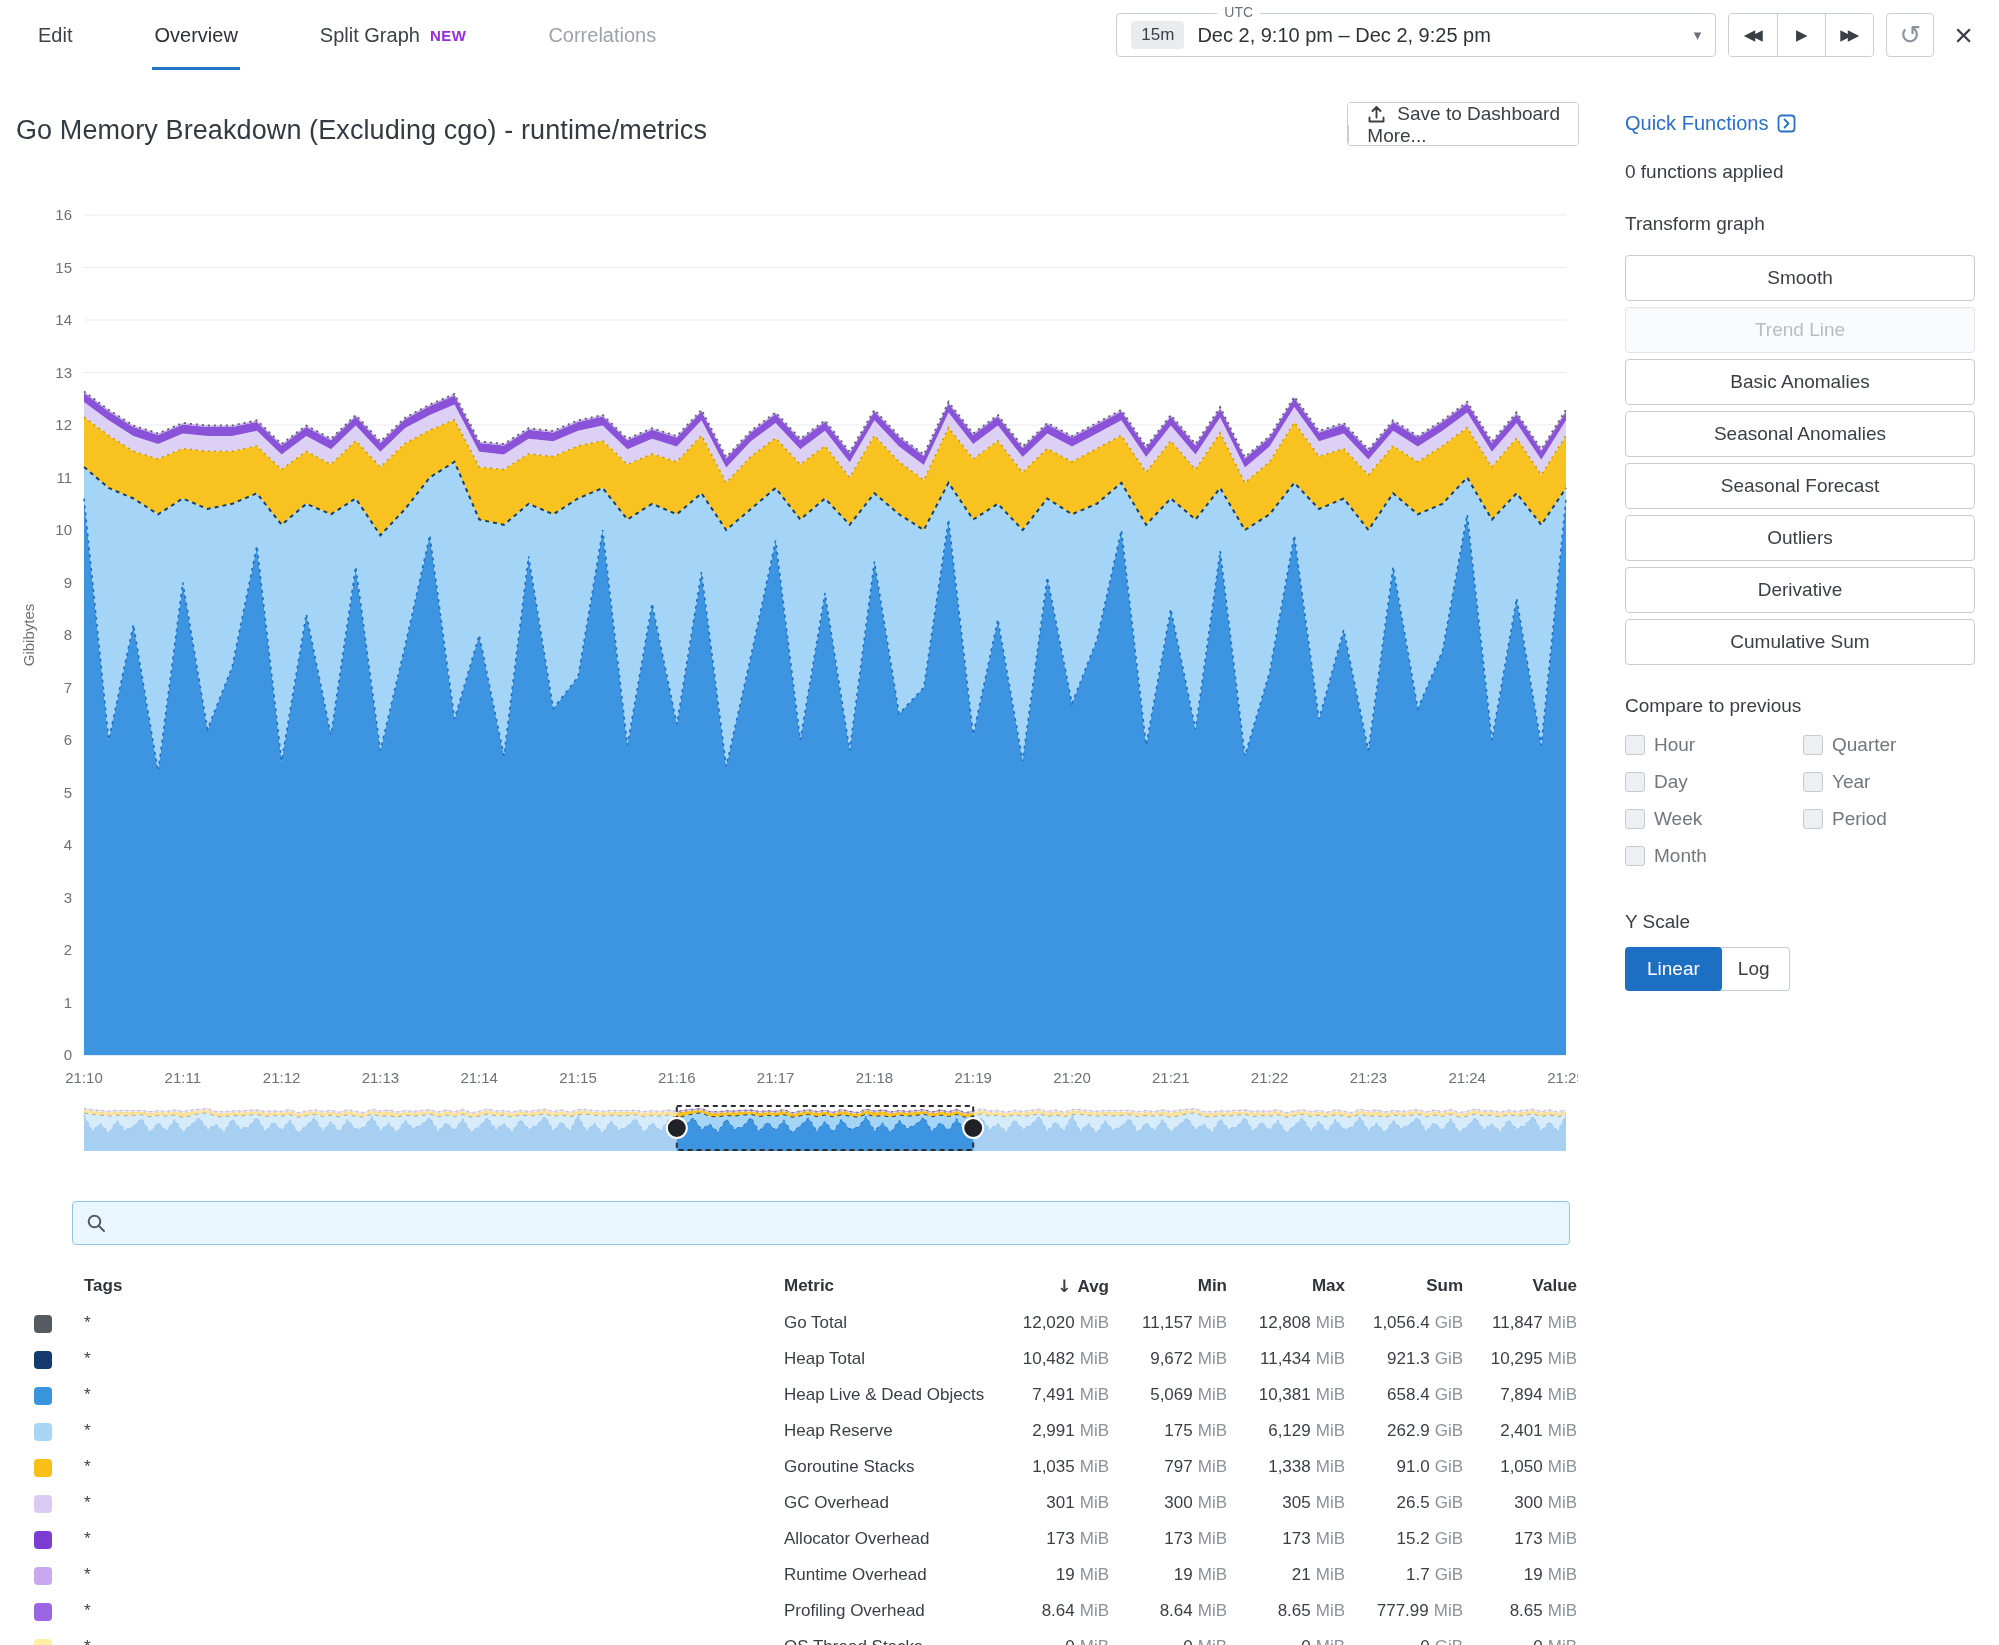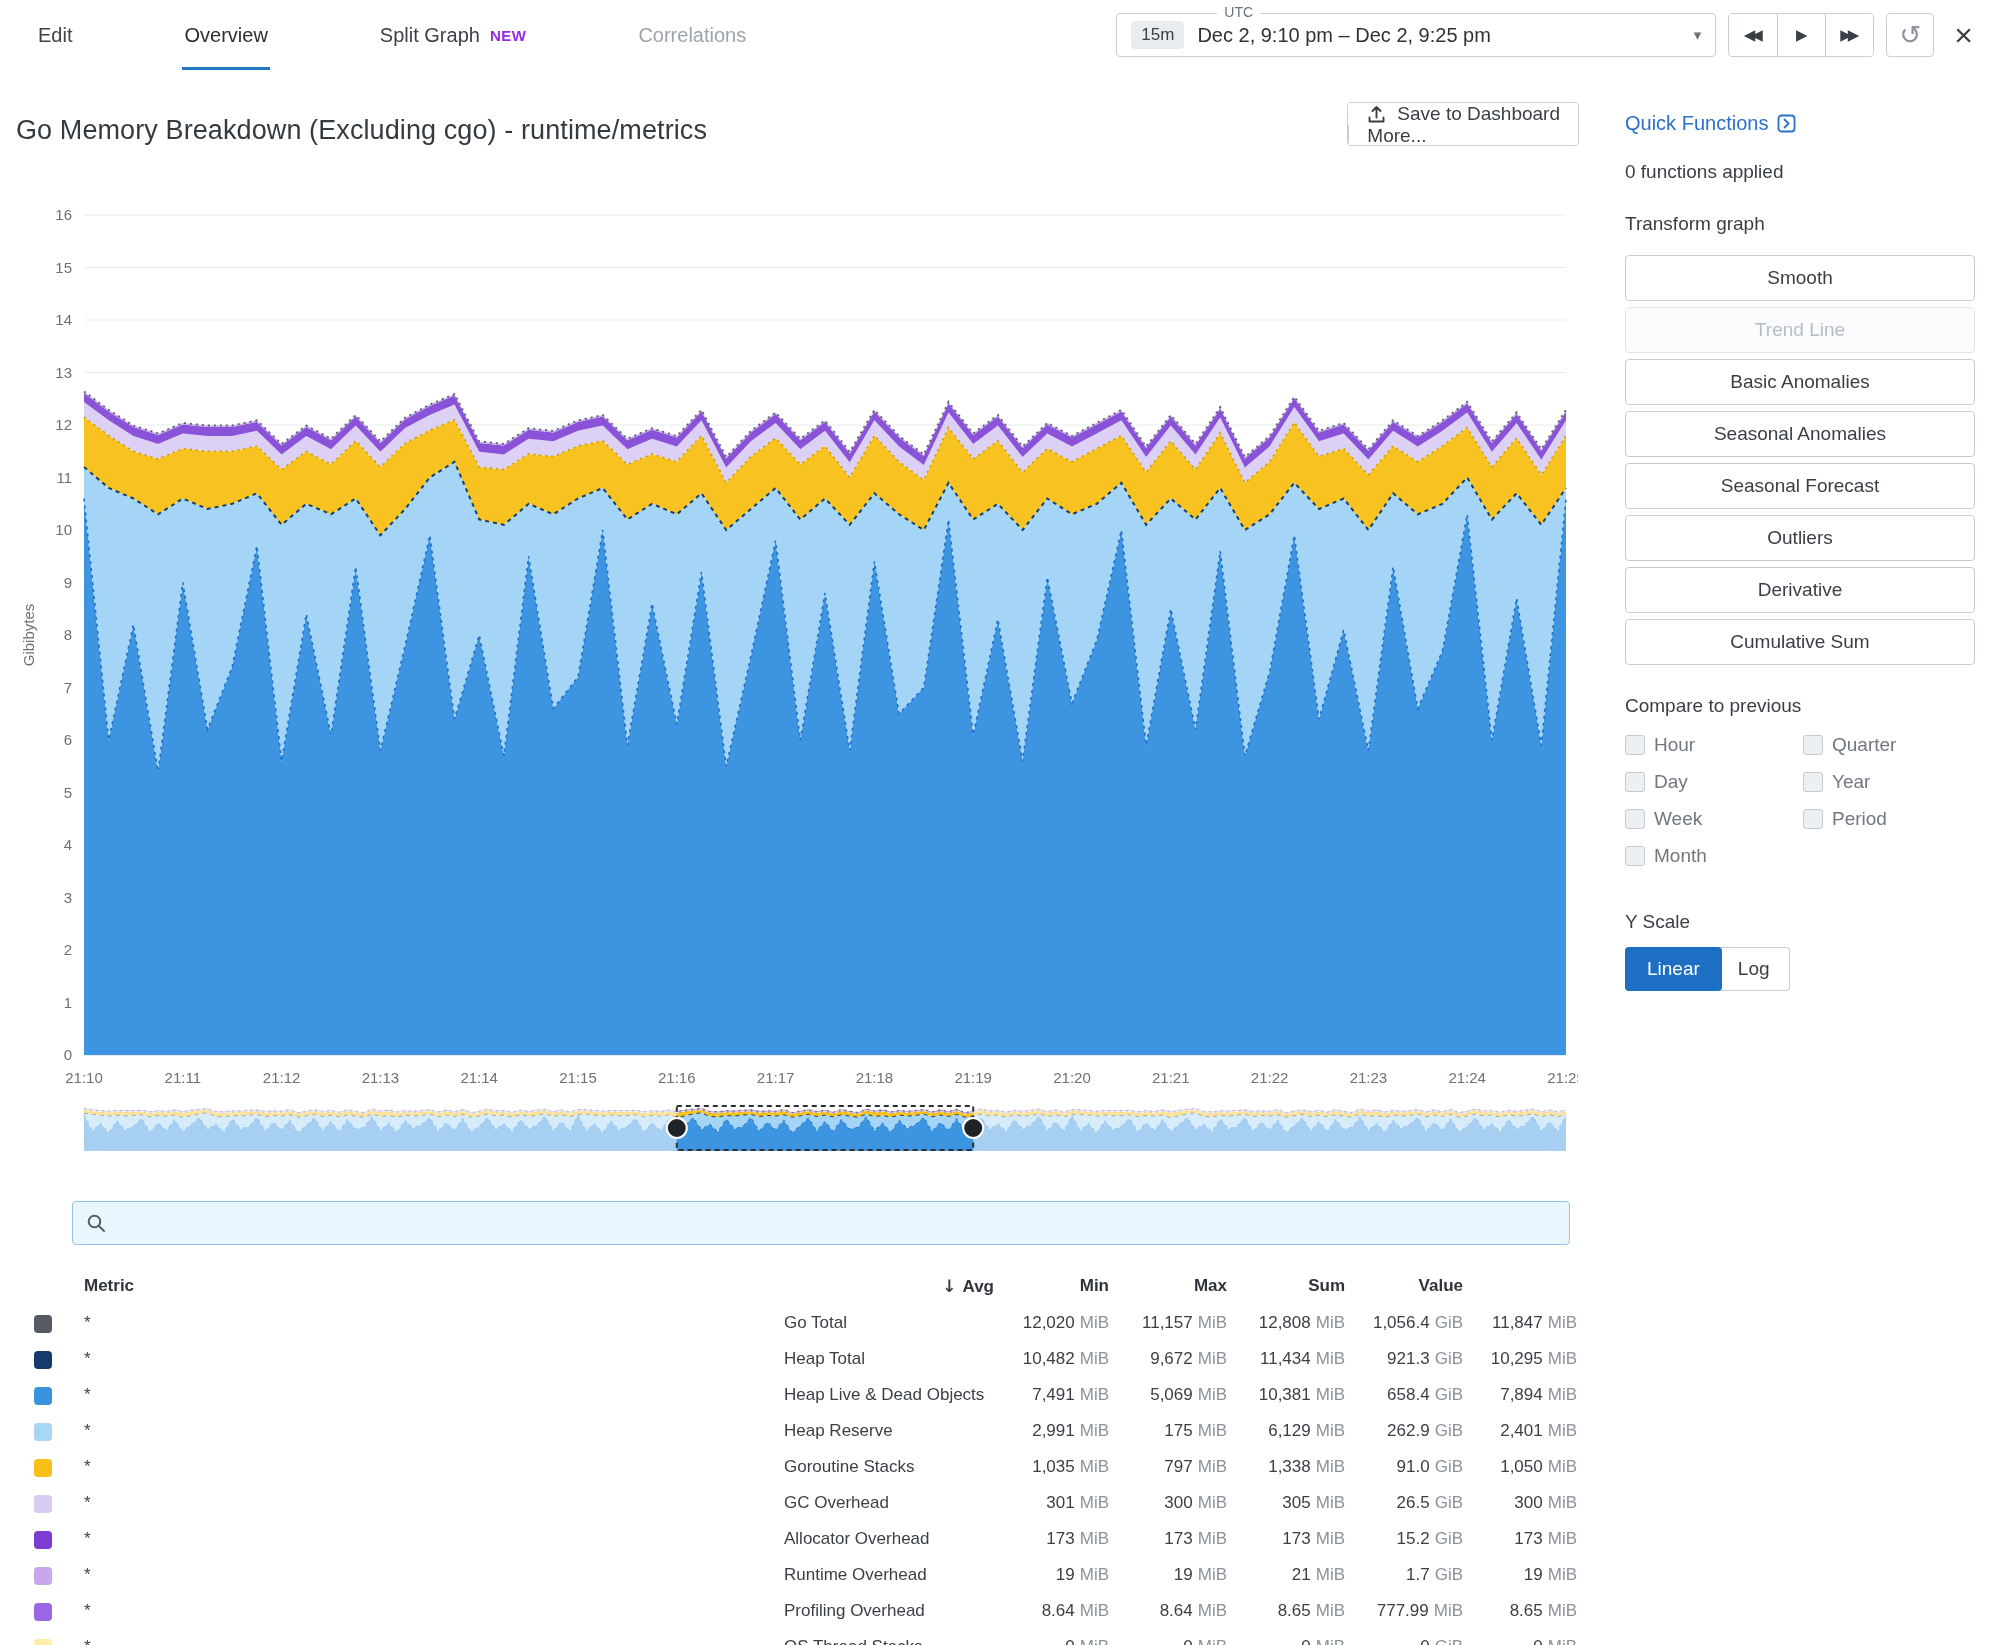--- a/index.html
+++ b/index.html
@@ -5,21 +5,21 @@
   html,body{margin:0;padding:0;overflow:hidden;}
   body{
     width:1999px;height:1645px;background:#fff;position:relative;
     font-family:"Liberation Sans","DejaVu Sans",sans-serif;color:#3a3f45;
     -webkit-font-smoothing:antialiased;
   }
   button{font-family:inherit;background:none;border:none;padding:0;cursor:pointer;color:inherit;}
 
   
   .topbar{display:flex;align-items:center;height:70px;padding:0 26px 0 36px;}
-  .tabs{display:flex;align-items:center;height:70px;gap:30px;}
+  .tabs{display:flex;align-items:center;height:70px;}
   .tab{font-size:20px;color:#3d4248;margin-right:78px;height:70px;padding:0 2px;display:flex;align-items:center;box-sizing:border-box;}
   .tab.active{color:#2b3035;box-shadow:inset 0 -3px 0 #2176c6;}
   .tab.muted{color:#9ca3aa;}
   .new-badge{color:#962cd9;font-size:15px;font-weight:700;margin-left:10px;letter-spacing:.5px;}
   .time-controls{margin-left:auto;display:flex;align-items:center;gap:12px;justify-content:center;}
   .time-dd{position:relative;display:flex;align-items:center;border:1px solid #c9ced4;border-radius:4px;height:44px;width:600px;padding:0 14px;box-sizing:border-box;background:#fff;}
   .utc{position:absolute;top:-10px;left:100px;background:#fff;padding:0 7px;font-size:14px;color:#6a7077;}
   .chip15{background:#e9ecef;border-radius:4px;padding:4px 10px;font-size:17px;margin-right:13px;color:#3a3f45;}
   .range-text{font-size:20px;font-weight:500;color:#2f3338;}
   .caret{margin-left:auto;color:#6a7077;font-size:15px;}
@@ -227,20 +227,21 @@
     <div class="filter-box">
       <svg width="22" height="22" viewBox="0 0 22 22" fill="none" stroke="#555b61" stroke-width="2" stroke-linecap="round">
         <circle cx="9.5" cy="9.5" r="5.8"></circle>
           <line x1="14" y1="14" x2="19" y2="19"></line>
       </svg>
     </div>
 
     <div class="stable">
       <div class="thead">
         <div class="cell"></div>
+        <div class="cell">Tags</div>
         <div class="cell">Metric</div>
         <div class="cell c-num"><span class="sort-arrow">↓</span><span>Avg</span></div>
         <div class="cell c-num">Min</div>
         <div class="cell c-num">Max</div>
         <div class="cell c-num">Sum</div>
         <div class="cell c-num">Value</div>
       </div>
       <div>
           <div class="trow">
             <div class="cell"><span class="swatch" style="background:#565b63"></span></div>

